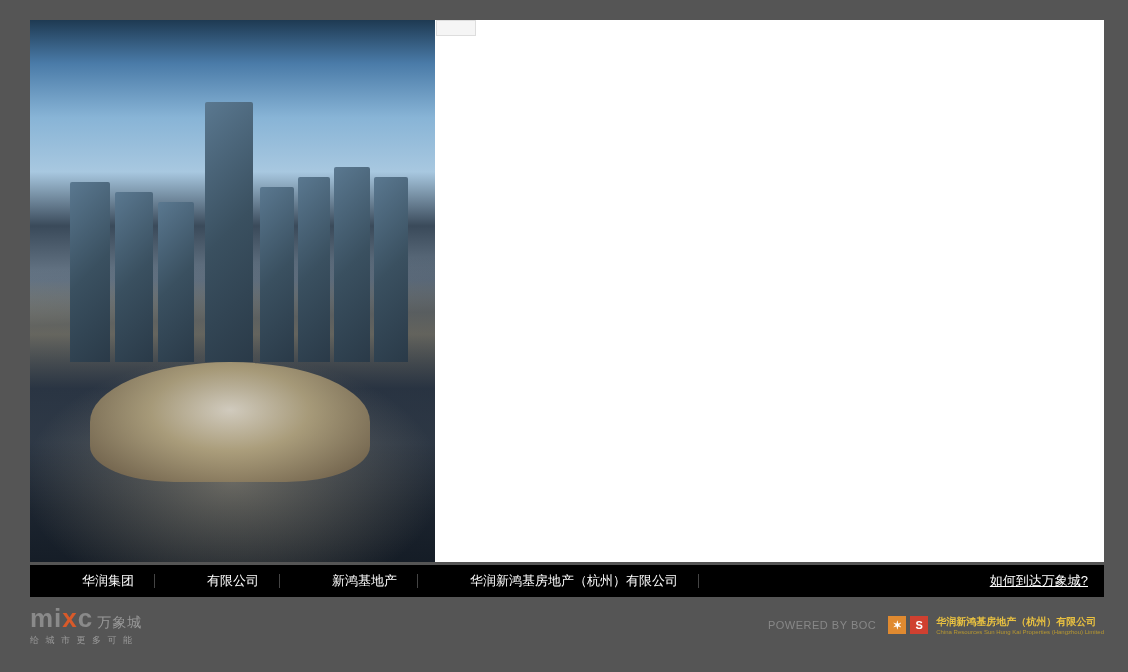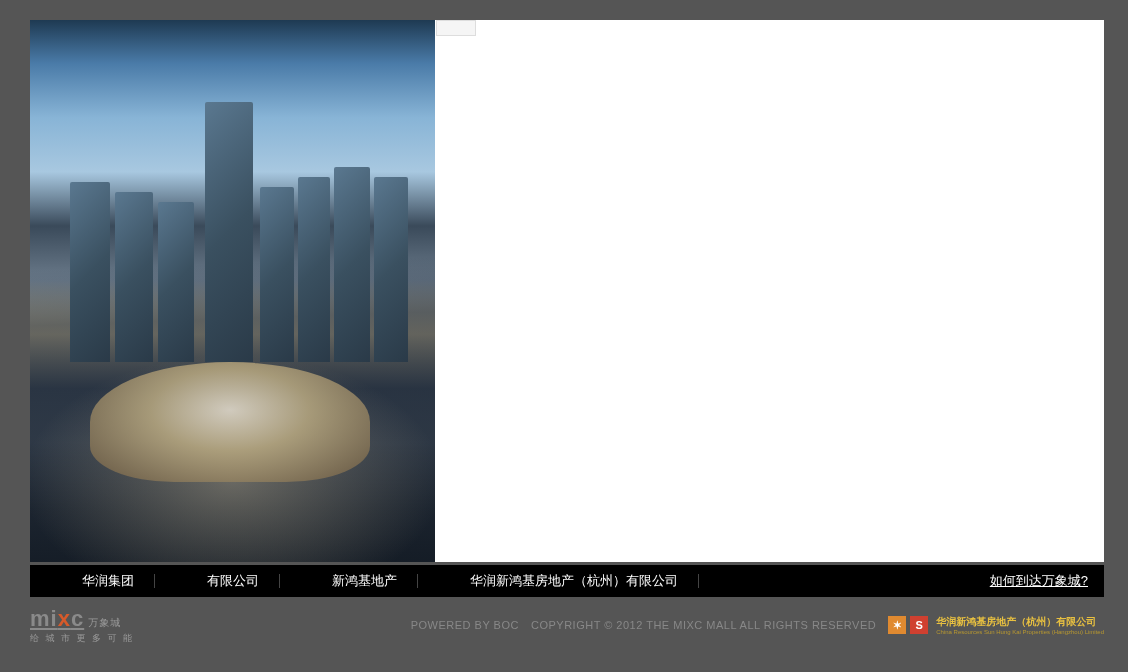--- a/index.html
+++ b/index.html
@@ -112,30 +112,29 @@
     color: #9a9a9a;
     font-size: 9px;
     letter-spacing: 2px;
   }
   .logo-top {
     display: flex;
     align-items: baseline;
     gap: 4px;
   }
   .logo-mixc {
-    font-size: 22px;
+    font-size: 26px;
     font-weight: 700;
     letter-spacing: 1px;
     color: #8a8a8a;
     font-family: Arial, sans-serif;
-    text-decoration: underline;
   }
   .logo-mixc .x { color: #d85a2a; }
   .logo-cn {
-    font-size: 10px;
+    font-size: 14px;
     color: #9a9a9a;
     letter-spacing: 1px;
   }
   .footer-spacer { flex: 1; }
   .footer-text {
     color: #888888;
     font-size: 11px;
     letter-spacing: 0.5px;
     margin-right: 12px;
   }
@@ -214,21 +213,20 @@
   <div class="footer">
     <div class="logo-block">
       <div class="logo-top">
         <span class="logo-mixc">mi<span class="x">x</span>c</span>
         <span class="logo-cn">万象城</span>
       </div>
       <span>给 城 市 更 多 可 能</span>
     </div>
     <div class="footer-spacer"></div>
     <span class="footer-text">POWERED BY BOC</span>
-    <span class="footer-text">COPYRIGHT © 2012 THE MIXC MALL ALL RIGHTS RESERVED</span>
     <div class="partner-logos">
       <span class="badge orange">✶</span>
       <span class="badge red">S</span>
       <div class="partner-text">
         <span class="line1">华润新鸿基房地产（杭州）有限公司</span>
         <span class="line2">China Resources Sun Hung Kai Properties (Hangzhou) Limited</span>
       </div>
     </div>
   </div>
 

